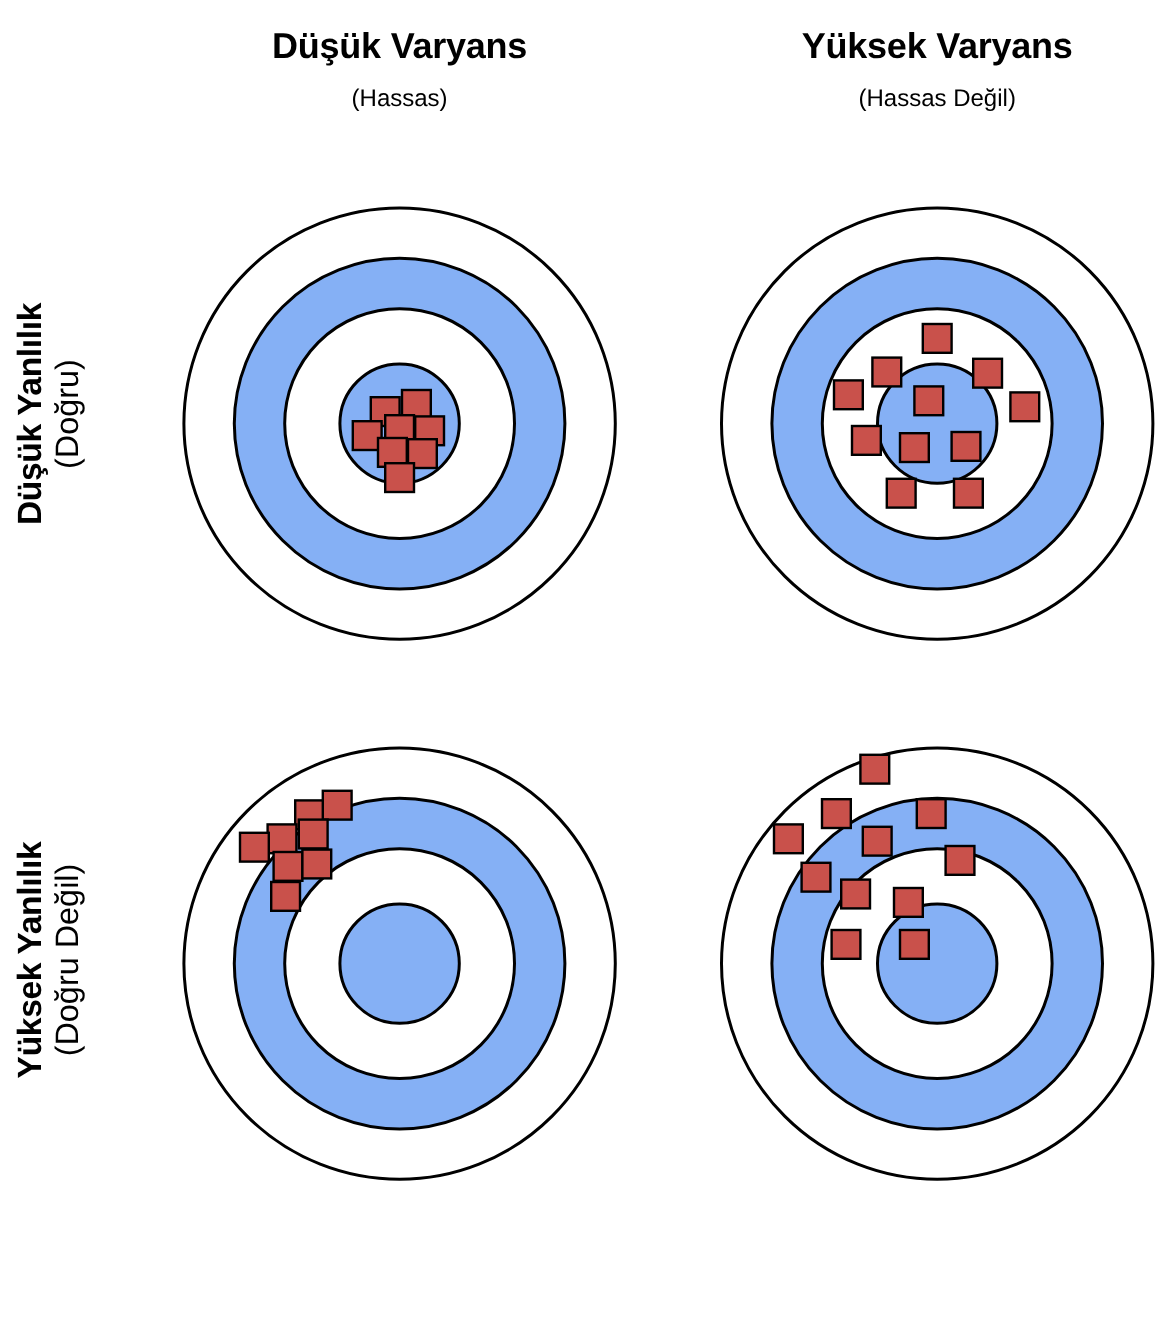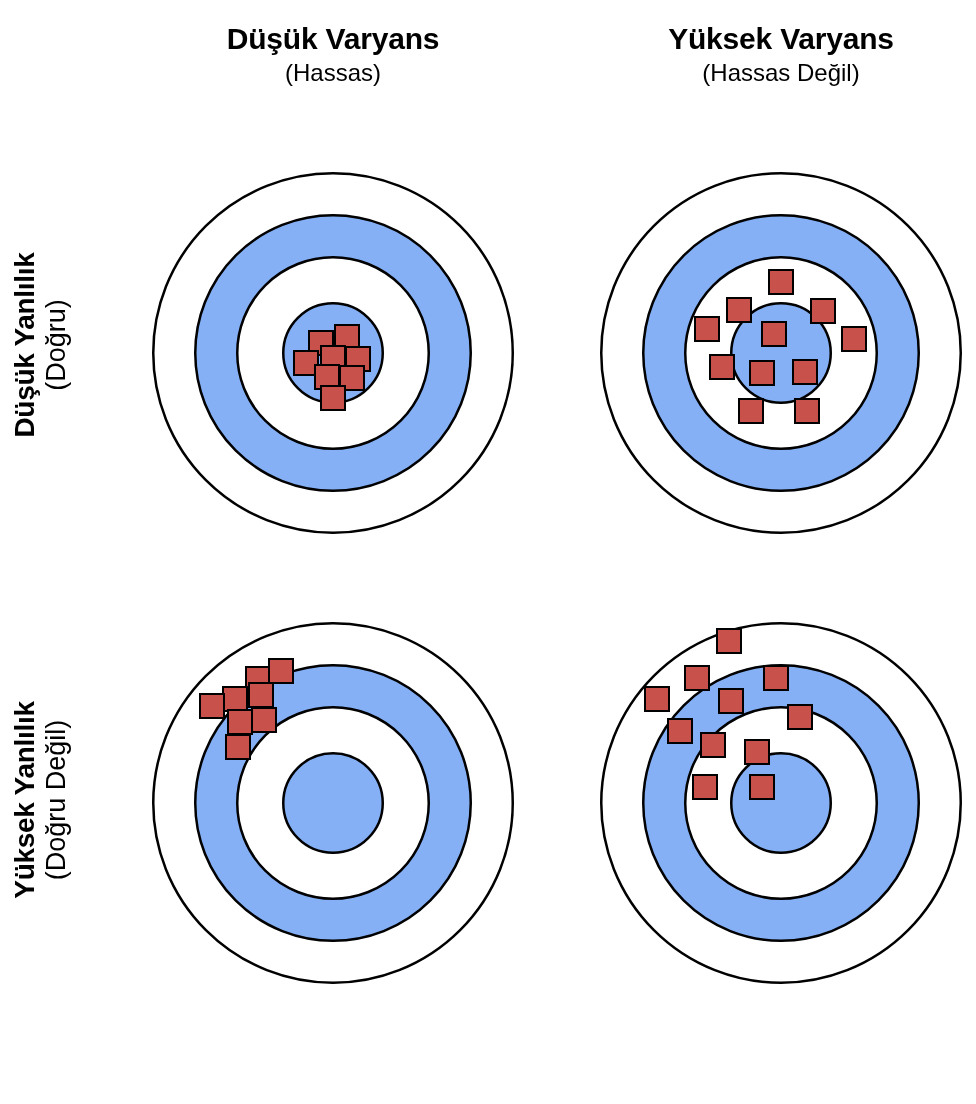--- a/index.html
+++ b/index.html
@@ -34,24 +34,24 @@
   }
   .col-header .ch-main {
     display: block;
     font-size: 30px;
     font-weight: bold;
     letter-spacing: -0.2px;
     white-space: nowrap;
   }
   .col-header .ch-sub {
     display: block;
-    font-size: 24px;
+    font-size: 20px;
     font-weight: normal;
     white-space: nowrap;
-    margin-top: 2px;
+    margin-top: 14px;
   }
   #col-header-left  { left: 133px; top: 22px; width: 400px; }
   #col-header-right { left: 581px; top: 22px; width: 400px; }
 
   
   .row-label {
     position: absolute;
     width: 330px;
     height: 80px;
     transform-origin: 0 0;

